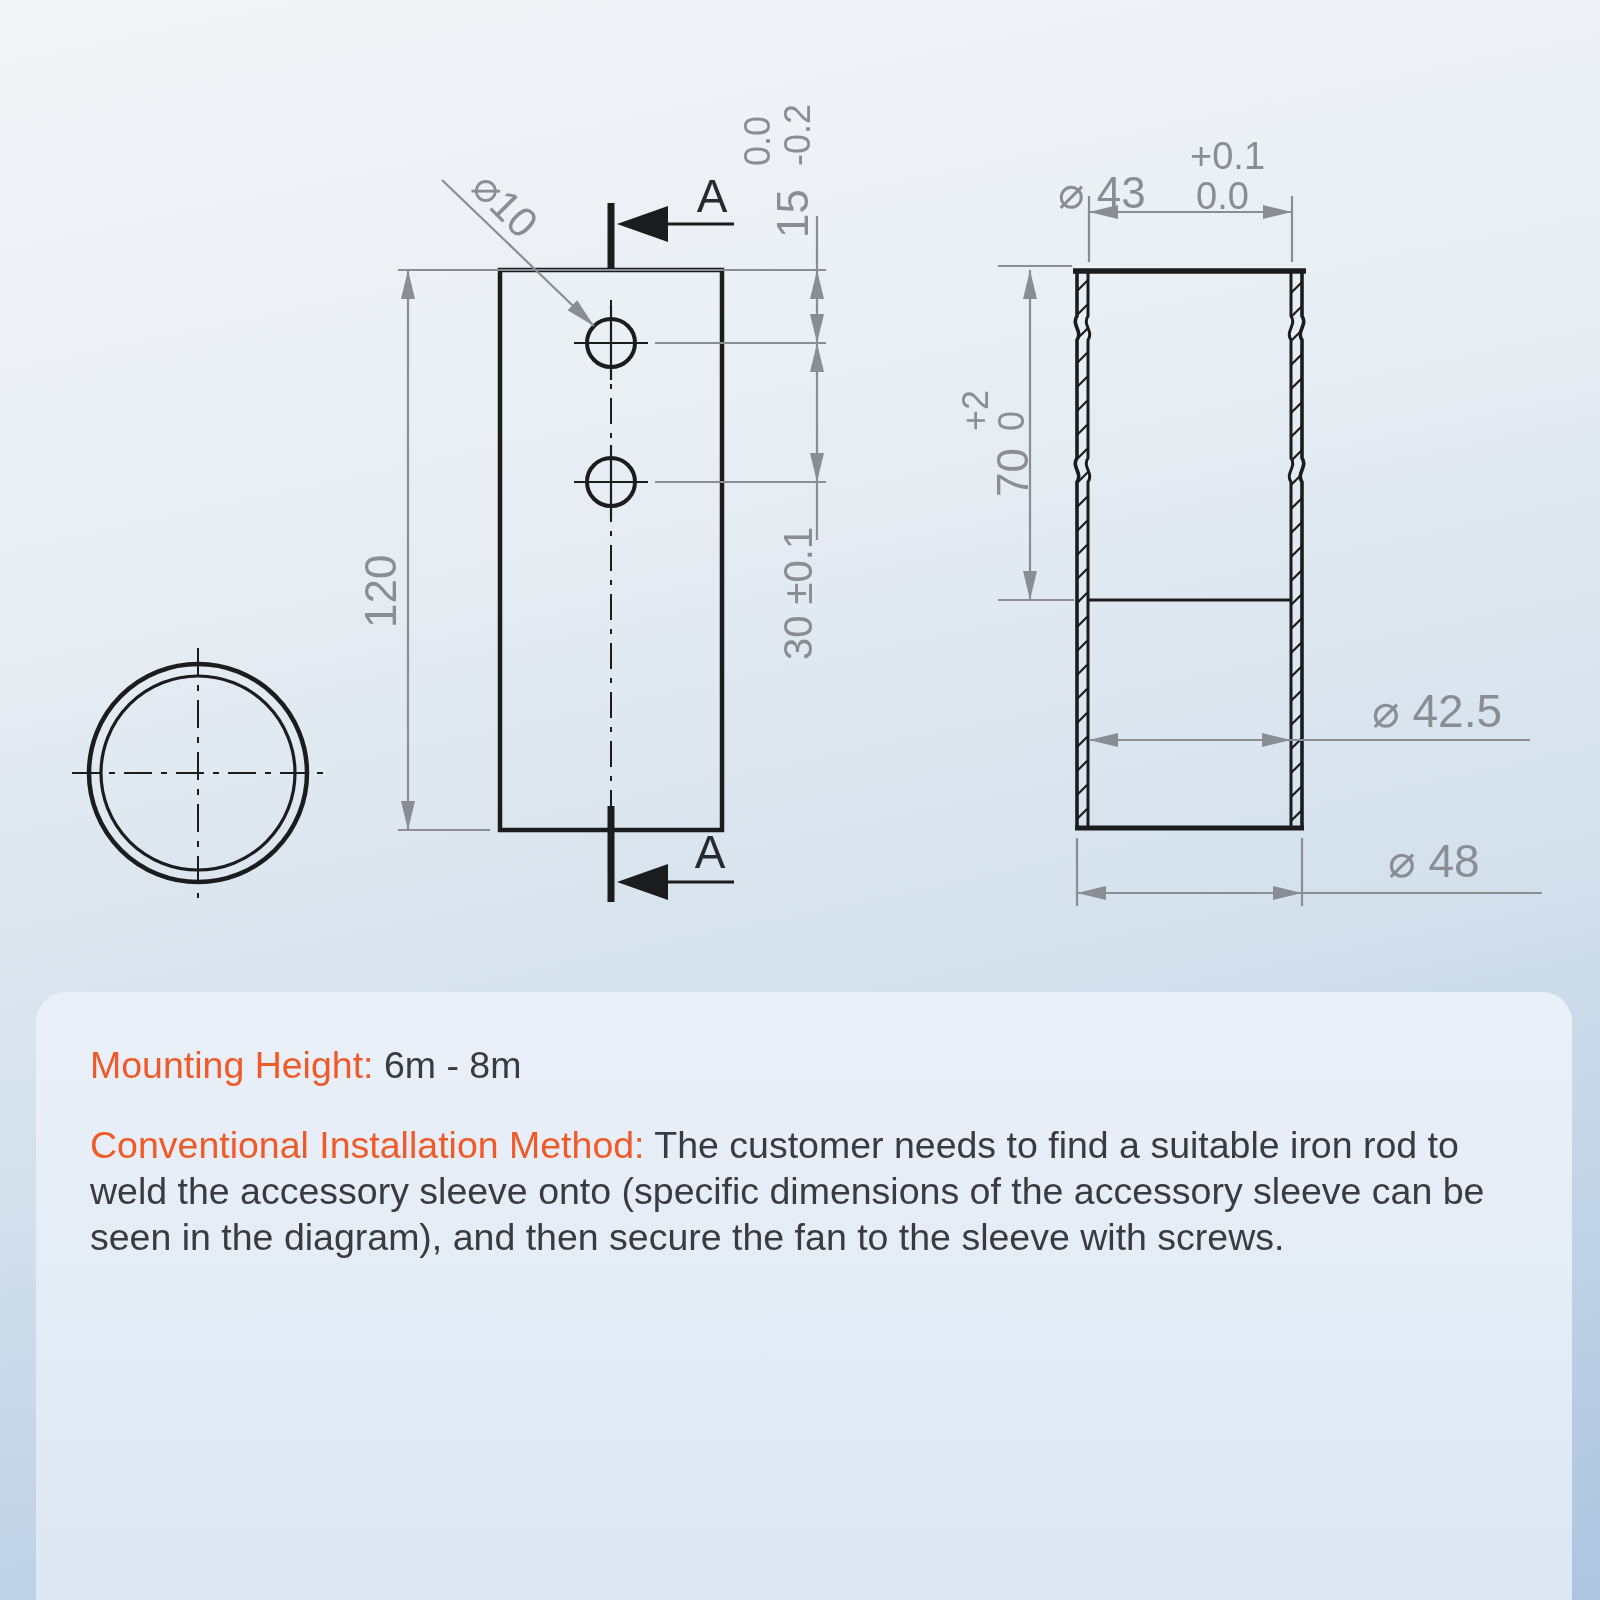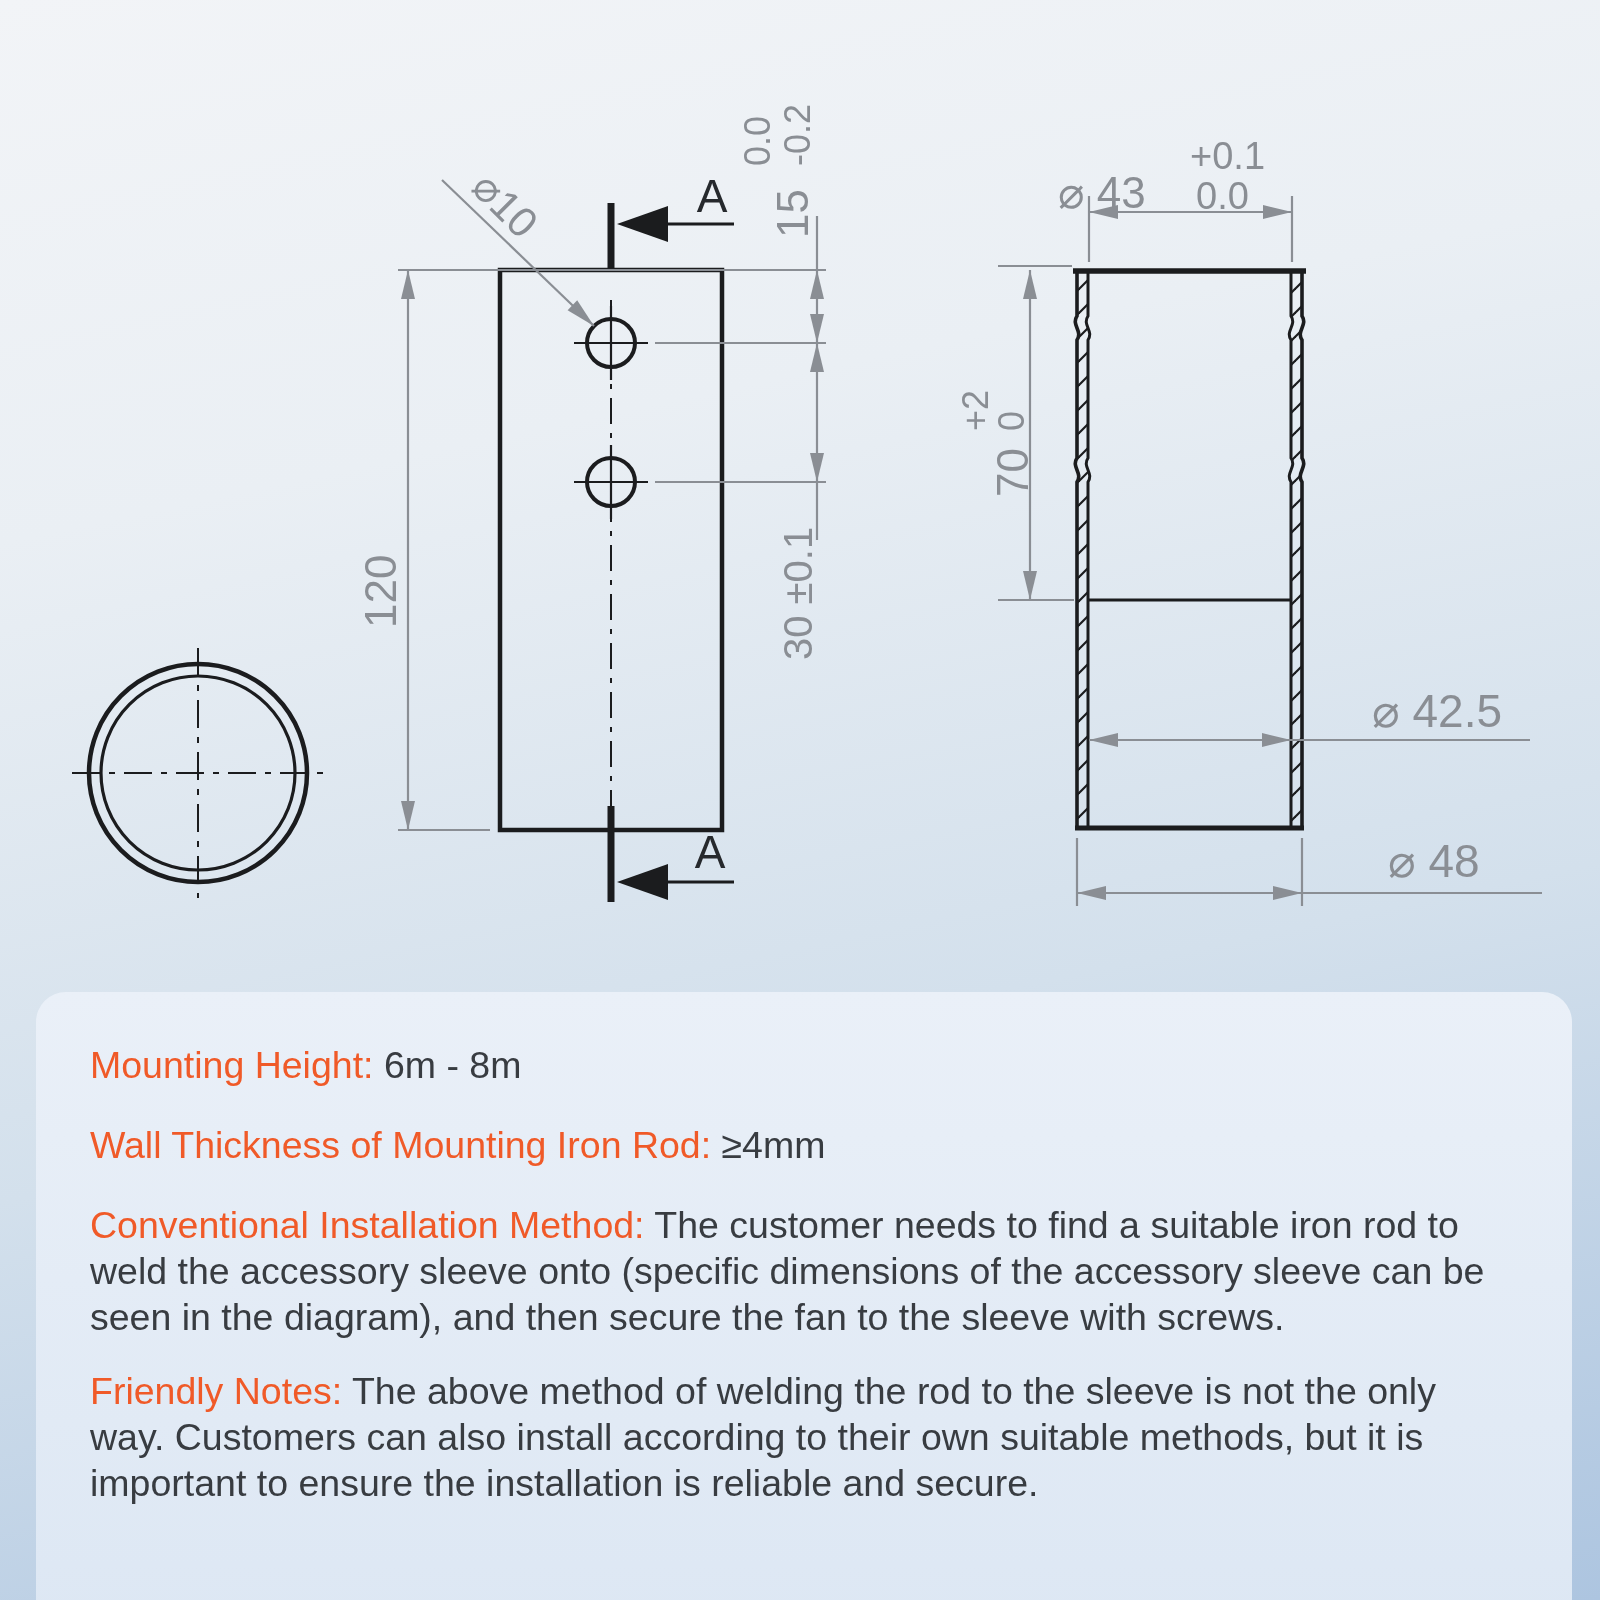--- a/index.html
+++ b/index.html
@@ -139,23 +139,17 @@
       <polygon points="1077,893 1106,886 1106,900" class="dimfill"></polygon>
       <polygon points="1302,893 1273,886 1273,900" class="dimfill"></polygon>
       <text x="1388" y="877" font-size="46" class="dimtxt">⌀ 48</text>
     </g>
   </svg>
 
   <div class="notes-panel">
     <p>
       <span class="lbl">Mounting Height:</span><span> 6m - 8m</span>
     </p>
-    <p>
-      <span class="lbl">Wall Thickness of Mounting Iron Rod:</span><span> ≥4mm</span>
-    </p>
     <p class="para-installation">
       <span class="lbl">Conventional Installation Method:</span><span> The customer needs to find a suitable iron rod to weld the accessory sleeve onto (specific dimensions of the accessory sleeve can be seen in the diagram), and then secure the fan to the sleeve with screws.</span>
-    </p>
-    <p>
-      <span class="lbl">Friendly Notes:</span><span> The above method of welding the rod to the sleeve is not the only way. Customers can also install according to their own suitable methods, but it is important to ensure the installation is reliable and secure.</span>
     </p>
   </div>
 </div>
 
 </body></html>

